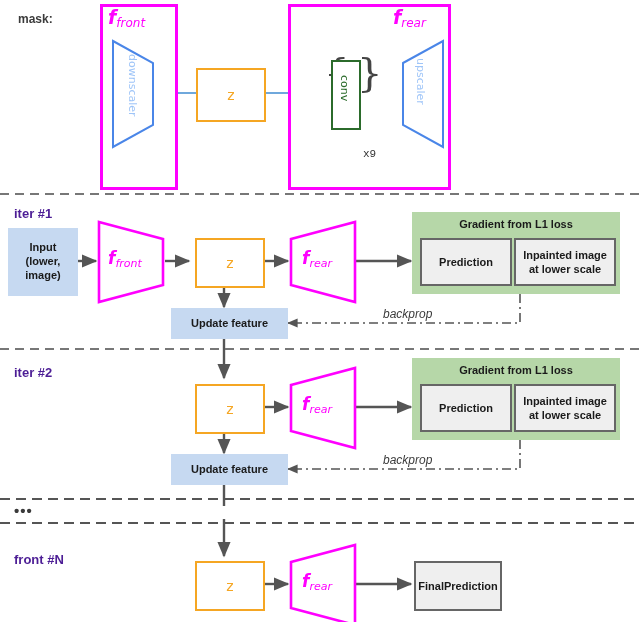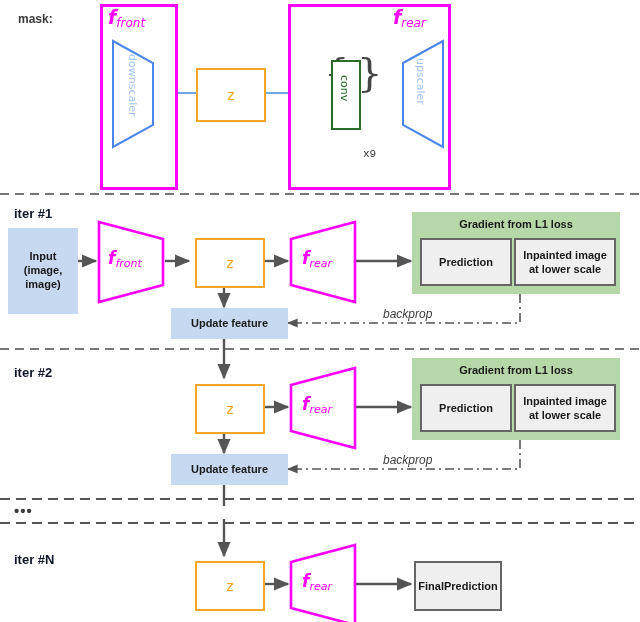--- a/index.html
+++ b/index.html
@@ -27,21 +27,21 @@
   
   .convbox{border:2px solid #2b6b2b;background:#ffffff;}
   .convtxt{color:#2b6b2b;}
   
   .bluebox{background:#c6d9f1;display:flex;align-items:center;justify-content:center;text-align:center;
            font-size:11px;font-weight:bold;color:#1a1a1a;line-height:1.25;}
   .greenbox{background:#b6d7a8;}
   .greytitle{font-size:11px;font-weight:bold;color:#1a1a1a;text-align:center;}
   .greybox{background:#efefef;border:2px solid #666;display:flex;align-items:center;justify-content:center;
            text-align:center;font-size:11px;font-weight:bold;color:#1a1a1a;line-height:1.3;}
-  .iterlbl{font-size:13px;font-weight:bold;color:#0f172a;}
+  .iterlbl{font-size:13px;font-weight:bold;color:#4c1d95;}
   .dots{font-size:15px;font-weight:bold;color:#3b3b3b;letter-spacing:1px;}
   .backprop{font-size:12px;font-style:italic;color:#3b3b3b;}
   svg.layer{position:absolute;left:0;top:0;width:640px;height:622px;overflow:visible;pointer-events:none;}
 </style>
 </head>
 <body>
 
 <svg class="layer">
   <defs>
     <marker id="ah" markerWidth="7" markerHeight="7" refX="6" refY="3.2" orient="auto">
@@ -124,23 +124,23 @@
 
 <div class="trap" style="left:401px;top:39px;">
   <svg width="44" height="110" viewBox="0 0 44 110">
     <polygon points="2,24 42,2 42,108 2,86" fill="#ffffff" stroke="#4a86e8" stroke-width="2"></polygon>
   </svg>
 </div>
 <div class="abs vtext" style="left:414px;top:58px;color:#9fc5f8;">upscaler</div>
 
 <div class="abs iterlbl" style="left:14px;top:206px;">iter #1</div>
 
-<div class="abs bluebox" style="left:8px;top:228px;width:70px;height:86px;flex-direction:column;">
+<div class="abs bluebox" style="left:8px;top:228px;width:70px;height:68px;flex-direction:column;">
   <span>Input</span>
-  <span>(image,</span>
+  <span>(lower,</span>
   <span>image)</span>
 </div>
 
 <div class="trap" style="left:96px;top:219px;">
   <svg width="70" height="86" viewBox="0 0 70 86">
     <polygon points="3,3 67,20 67,66 3,83" fill="#ffffff" stroke="#ff00ff" stroke-width="2.6"></polygon>
   </svg>
 </div>
 <div class="abs fsym" style="left:108px;top:250px;">
   <span class="f">f</span><span class="sub">front</span>
@@ -198,21 +198,21 @@
   <span>Inpainted image</span>
   <span>at lower scale</span>
 </div>
 
 <div class="abs bluebox" style="left:171px;top:454px;width:117px;height:31px;">
   <span>Update feature</span>
 </div>
 <div class="abs backprop" style="left:383px;top:453px;">backprop</div>
 
 <div class="abs dots" style="left:14px;top:502px;">•••</div>
-<div class="abs iterlbl" style="left:14px;top:552px;">iter #N</div>
+<div class="abs iterlbl" style="left:14px;top:552px;">front #N</div>
 
 <div class="abs zbox" style="left:195px;top:561px;width:66px;height:46px;">
   <span>z</span>
 </div>
 
 <div class="trap" style="left:288px;top:542px;">
   <svg width="70" height="86" viewBox="0 0 70 86">
     <polygon points="3,20 67,3 67,83 3,66" fill="#ffffff" stroke="#ff00ff" stroke-width="2.6"></polygon>
   </svg>
 </div>

